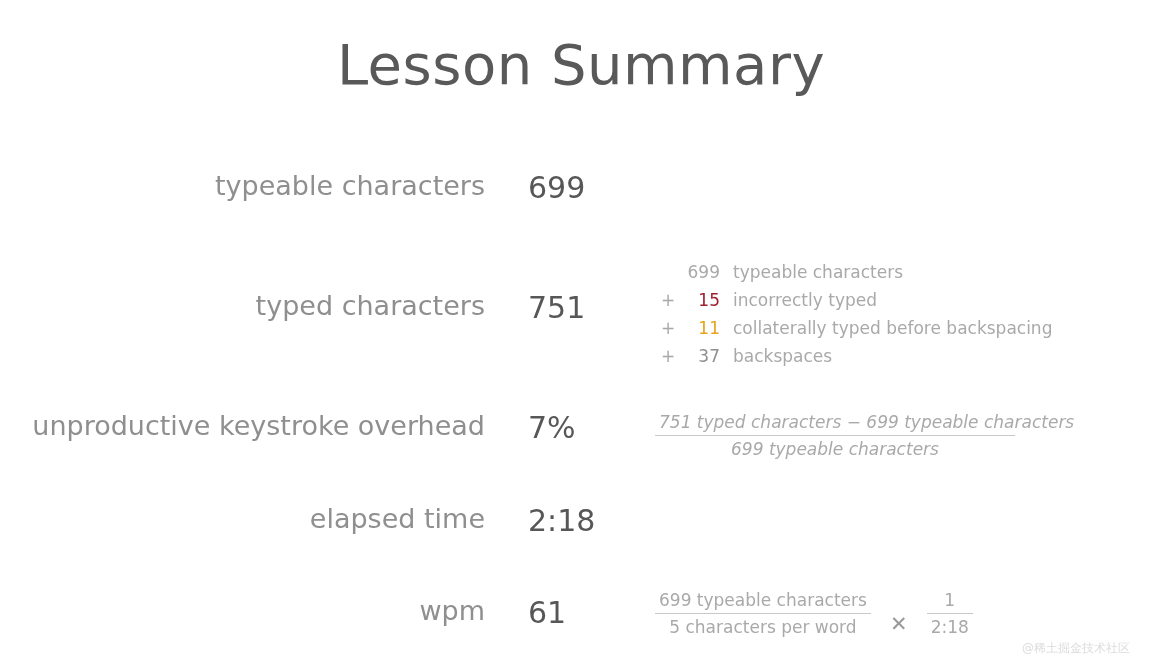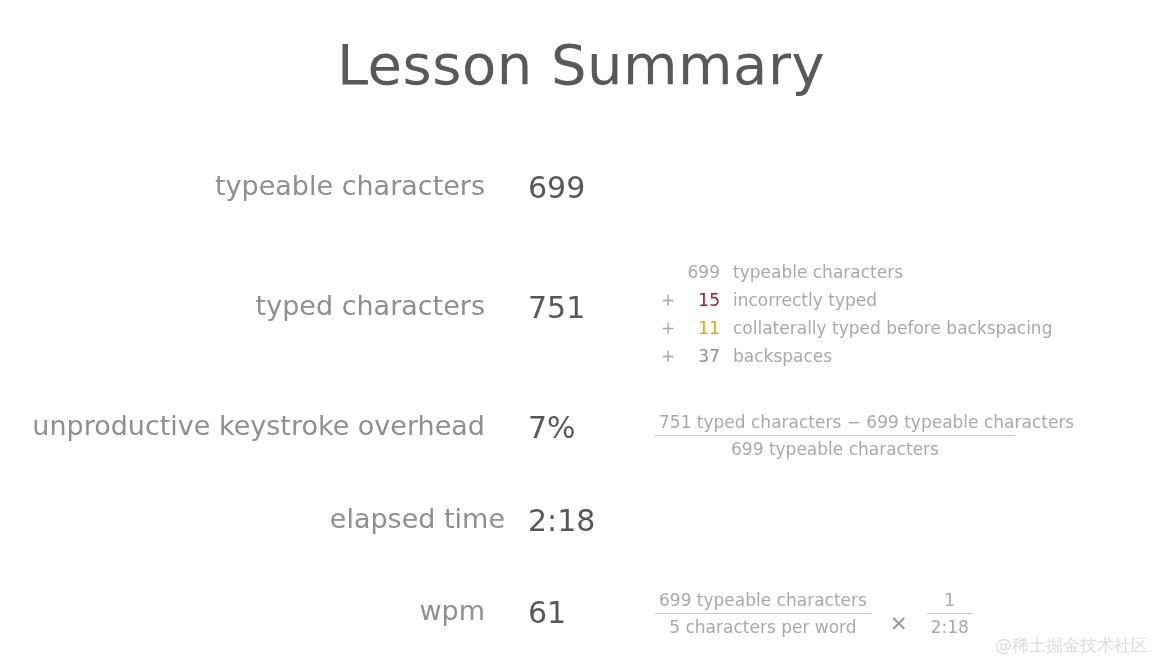--- a/index.html
+++ b/index.html
@@ -128,21 +128,21 @@
     white-space: nowrap;
   }
 
   .overhead-formula {
     position: absolute;
     left: 655px;
     top: 262px;
     width: 360px;
     text-align: center;
   }
-  .overhead-formula .fraction { display: block; }
+  .overhead-formula .fraction { display: block; font-style: italic; }
 
   .wpm-formula {
     position: absolute;
     left: 655px;
     top: 440px;
     white-space: nowrap;
   }
   .wpm-times {
     display: inline-block;
     vertical-align: middle;
@@ -150,23 +150,23 @@
     font-size: 21px;
     font-weight: 700;
     color: #9a9a9a;
     position: relative;
     top: 10px;
   }
 
   
   .watermark {
     position: absolute;
-    right: 14px;
+    right: 32px;
     bottom: 6px;
-    font-size: 17px;
+    font-size: 12px;
     color: #dcdcdc;
     white-space: nowrap;
     font-family: "DejaVu Sans", "Liberation Sans", sans-serif;
   }
 </style>
 </head>
 <body style="background: rgb(255, 255, 255);">
 
 <div class="page-title" style="color: rgb(89, 89, 89);">Lesson Summary</div>
 
@@ -181,21 +181,21 @@
     <div class="row-label" style="color: rgb(143, 143, 143);">typed characters</div>
     <div class="row-value" style="color: rgb(87, 87, 87);">751</div>
   </div>
 
   <div class="row" id="row-overhead">
     <div class="row-label" style="color: rgb(143, 143, 143);">unproductive keystroke overhead</div>
     <div class="row-value" style="color: rgb(87, 87, 87);">7%</div>
   </div>
 
   <div class="row" id="row-elapsed">
-    <div class="row-label" style="color: rgb(143, 143, 143); margin-left: 20px;">elapsed time</div>
+    <div class="row-label" style="color: rgb(143, 143, 143);">elapsed time</div>
     <div class="row-value" style="color: rgb(87, 87, 87);">2:18</div>
   </div>
 
   <div class="row" id="row-wpm">
     <div class="row-label" style="color: rgb(143, 143, 143);">wpm</div>
     <div class="row-value" style="color: rgb(87, 87, 87);">61</div>
   </div>
 
   <div class="breakdown">
 

